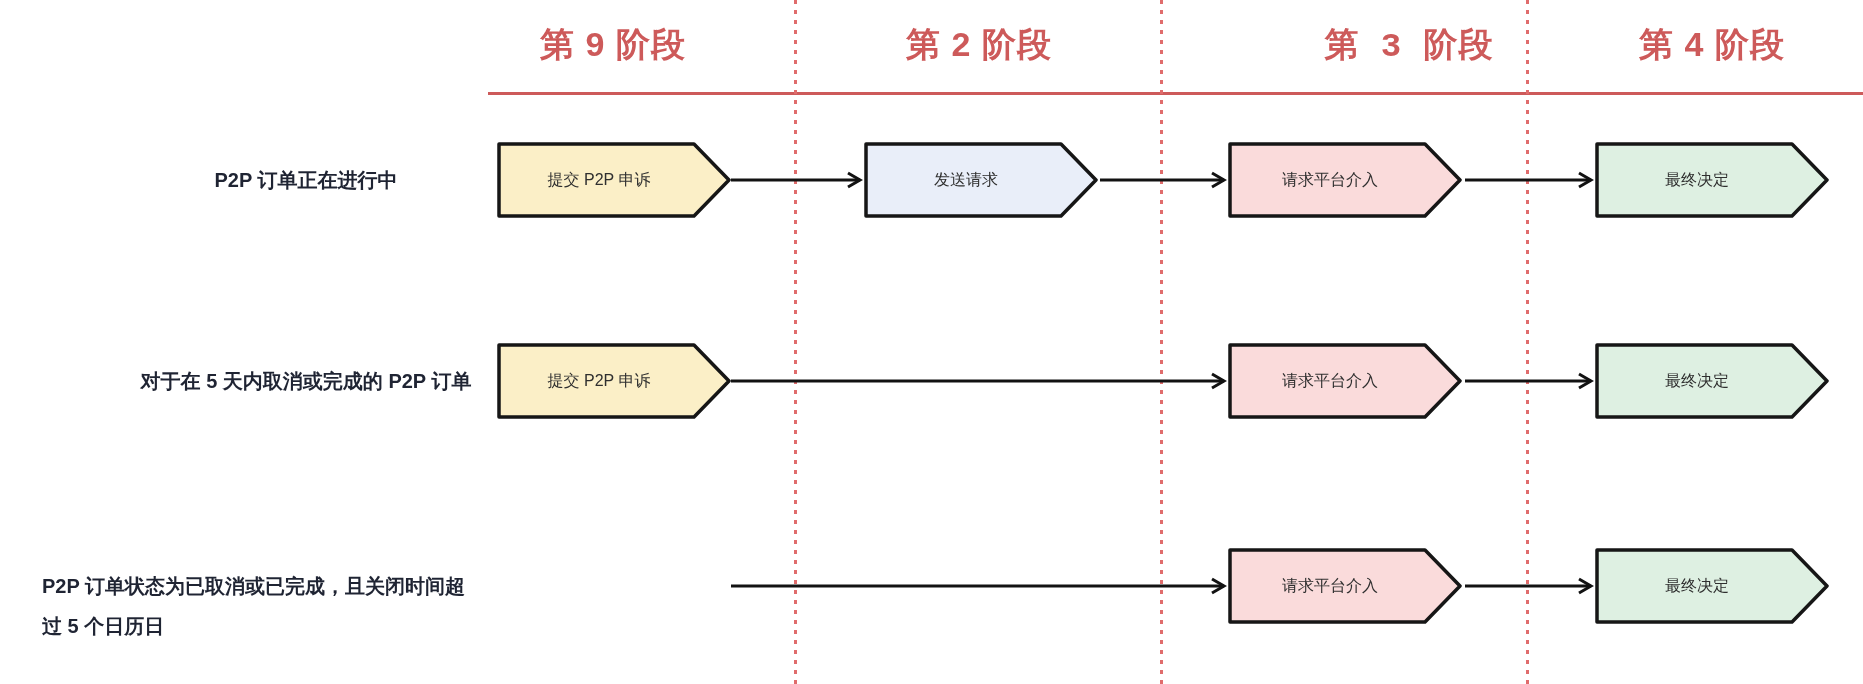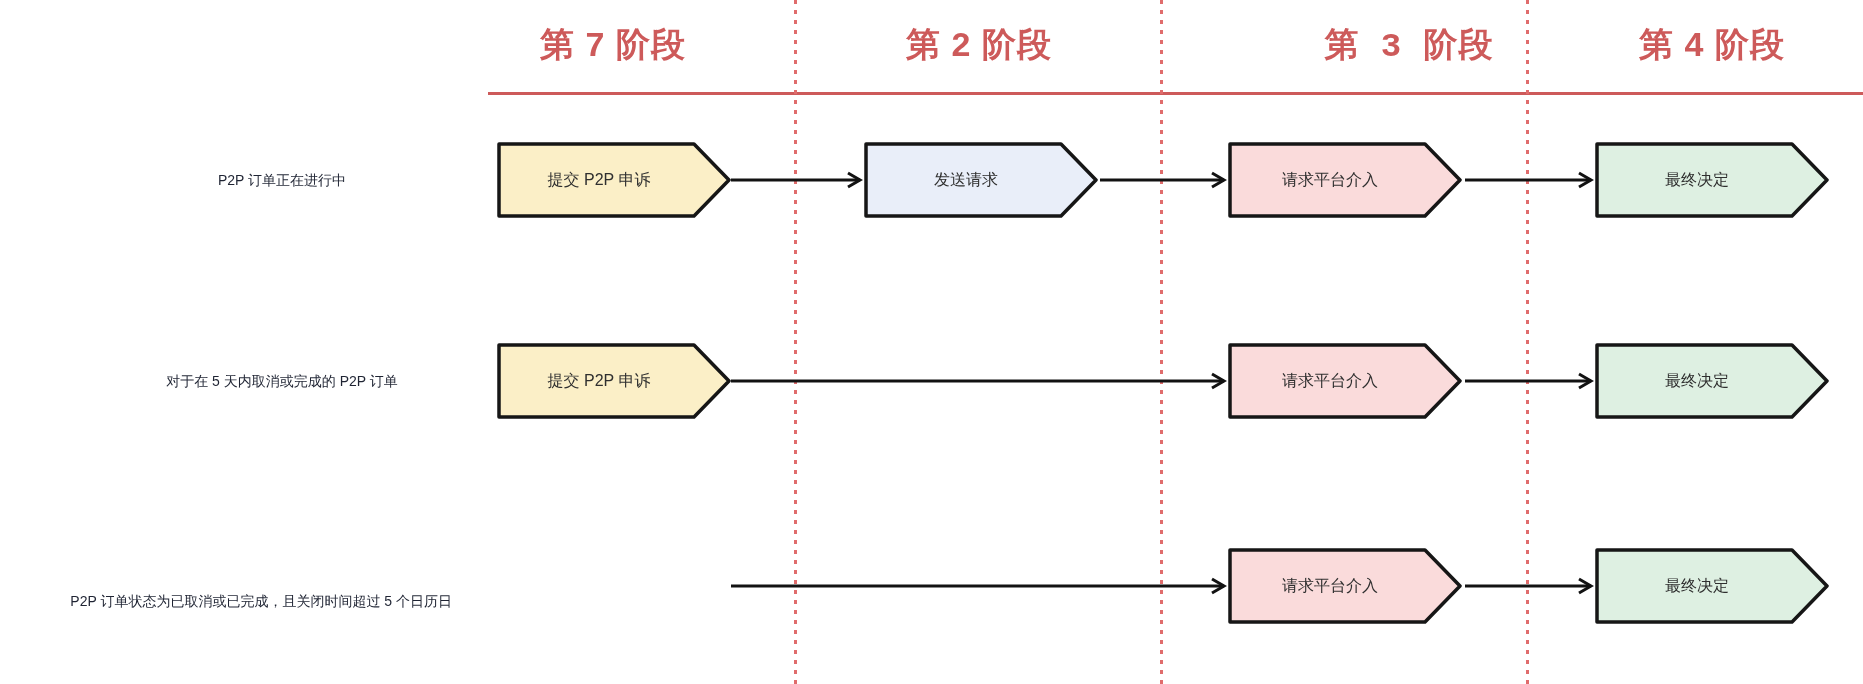--- a/index.html
+++ b/index.html
@@ -14,24 +14,24 @@
   }
   .stage-underline{
     position:absolute;left:488px;top:92px;width:1375px;height:3px;background:#cd5a5a;
   }
   .column-divider{
     position:absolute;top:0;width:3px;height:684px;
     background-image:repeating-linear-gradient(to bottom,#e06c6c 0,#e06c6c 4px,transparent 4px,transparent 10px);
   }
   
   .row-label{
-    position:absolute;font-size:14px;font-weight:normal;color:#1f2433;line-height:34px;
+    position:absolute;font-size:20px;font-weight:bold;color:#1f2433;line-height:34px;padding-left:24px;
   }
   .row-label.centered{left:0;width:564px;text-align:center;white-space:nowrap;}
-  .row-label.wrapped{left:10px;width:442px;text-align:right;line-height:40px;white-space:normal;margin-top:15px;}
+  .row-label.wrapped{left:18px;width:442px;text-align:left;line-height:40px;white-space:normal;}
   
   .step{position:absolute;width:238px;height:78px;}
   .step svg{position:absolute;left:0;top:0;}
   .step .step-text{
     position:absolute;left:6px;top:3px;width:196px;height:72px;
     display:flex;align-items:center;justify-content:center;
     font-size:16px;color:#2f2f2f;white-space:nowrap;text-align:center;
   }
   .fill-yellow{fill:#fbefc7;}
   .fill-blue{fill:#e9eef9;}
@@ -43,21 +43,21 @@
   .arrow svg{display:block;}
   .arrow line,.arrow polyline{stroke:#121212;stroke-width:3;fill:none;}
   
   .inline-link{color:#4b83ea;cursor:pointer;}
 </style>
 </head>
 <body>
 
 <div id="canvas">
 
-  <div class="stage-header" style="left:493px;">第 7 阶段</div>
+  <div class="stage-header" style="left:493px;">第 9 阶段</div>
   <div class="stage-header" style="left:859px;">第 2 阶段</div>
   <div class="stage-header" style="left:1289px;font-family:Liberation Mono, monospace;">第 3 阶段</div>
   <div class="stage-header" style="left:1592px;">第 4 阶段</div>
   <div class="stage-underline"></div>
 
   <div class="column-divider" style="left:794px;"></div>
   <div class="column-divider" style="left:1160px;"></div>
   <div class="column-divider" style="left:1526px;"></div>
 
   <div class="row-label centered" style="top:163px;">P2P 订单正在进行中</div>

